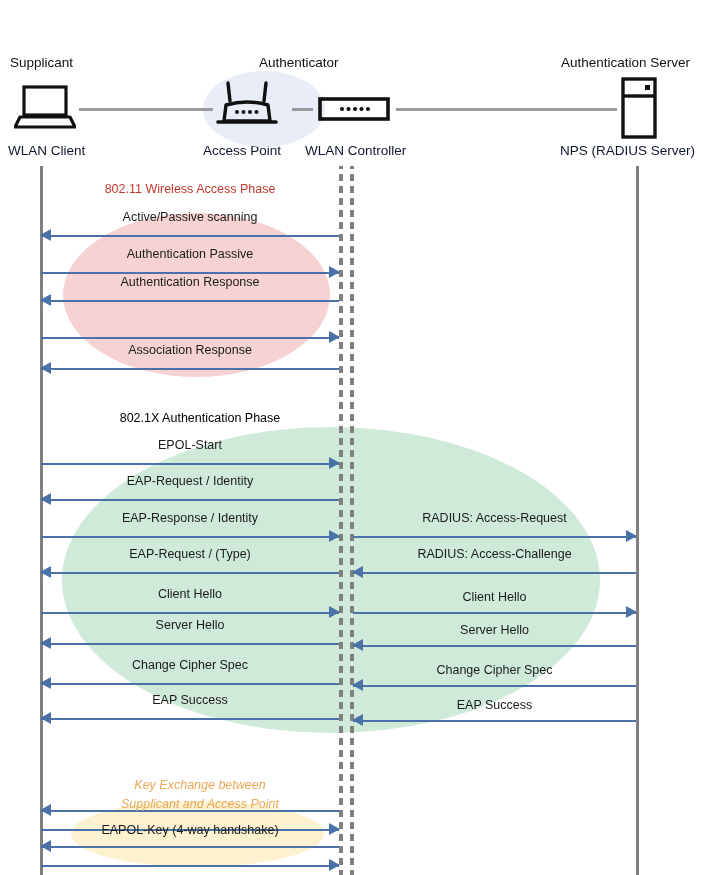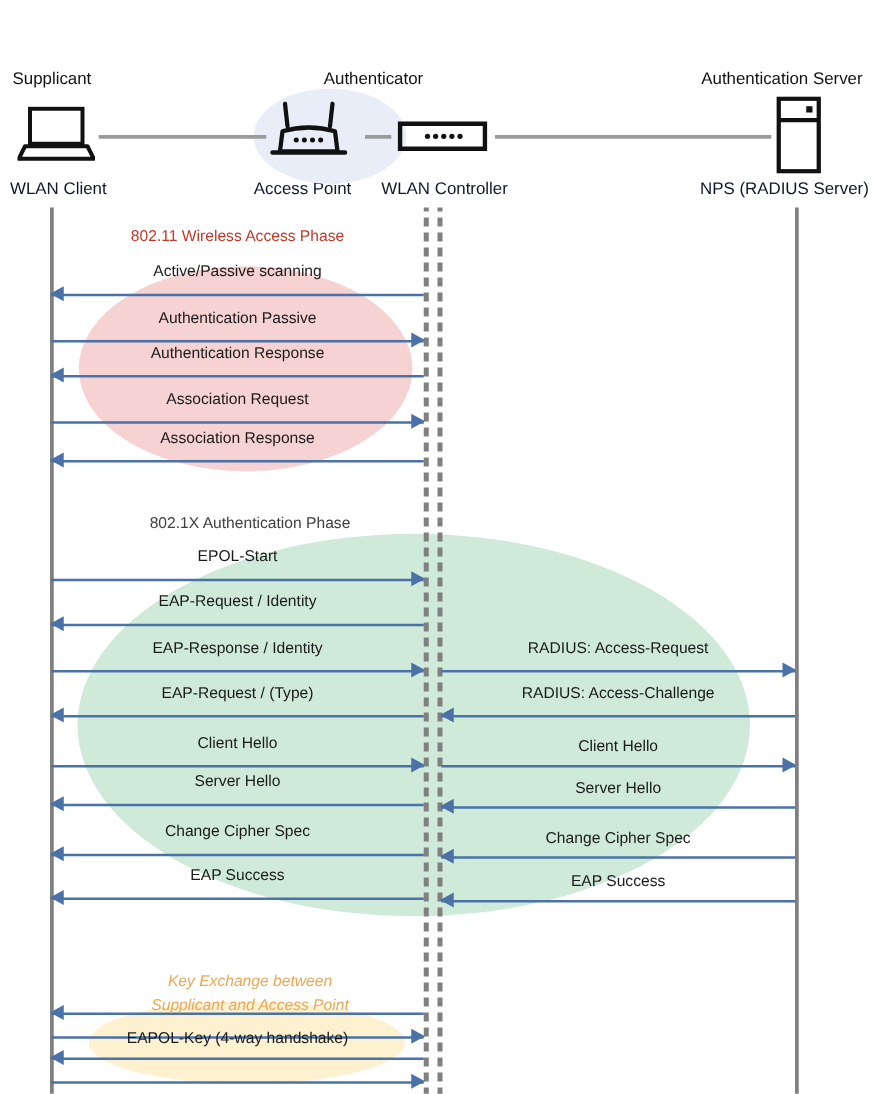--- a/index.html
+++ b/index.html
@@ -44,21 +44,21 @@
   .msg .head{position:absolute;top:2px;width:0;height:0;
              border-top:6px solid transparent;border-bottom:6px solid transparent;}
   .msg.to-right .head{right:-1px;border-left:11px solid #4a72a8;}
   .msg.to-left  .head{left:-1px; border-right:11px solid #4a72a8;}
   .msg .cap{position:absolute;left:0;top:-17px;width:100%;text-align:center;
             font-size:12.5px;color:#1b1b1b;white-space:nowrap;}
 
   
   .phase-title{position:absolute;z-index:5;font-size:12.5px;text-align:center;white-space:nowrap;}
   .pt-1{color:#c0392b;}
-  .pt-2{color:#404040;}
+  .pt-2{color:#000000;}
   .pt-3{color:#e8a857;line-height:19px;white-space:normal;}
 
   
   .icon{position:absolute;z-index:4;}
 </style>
 </head>
 <body>
 
 <div class="canvas">
 
@@ -143,21 +143,20 @@
     <div class="cap">Authentication  Passive</div>
   </div>
   <div class="msg to-left" style="left:41px;top:257px;width:298px;">
     <div class="line"></div>
       <div class="head"></div>
     <div class="cap">Authentication  Response</div>
   </div>
   <div class="msg to-right" style="left:41px;top:294px;width:298px;">
     <div class="line"></div>
       <div class="head"></div>
-    <div class="cap">Association Request</div>
   </div>
   <div class="msg to-left" style="left:41px;top:325px;width:298px;">
     <div class="line"></div>
       <div class="head"></div>
     <div class="cap">Association Response</div>
   </div>
 
   <div class="msg to-right" style="left:41px;top:420px;width:298px;">
     <div class="line"></div>
       <div class="head"></div>

